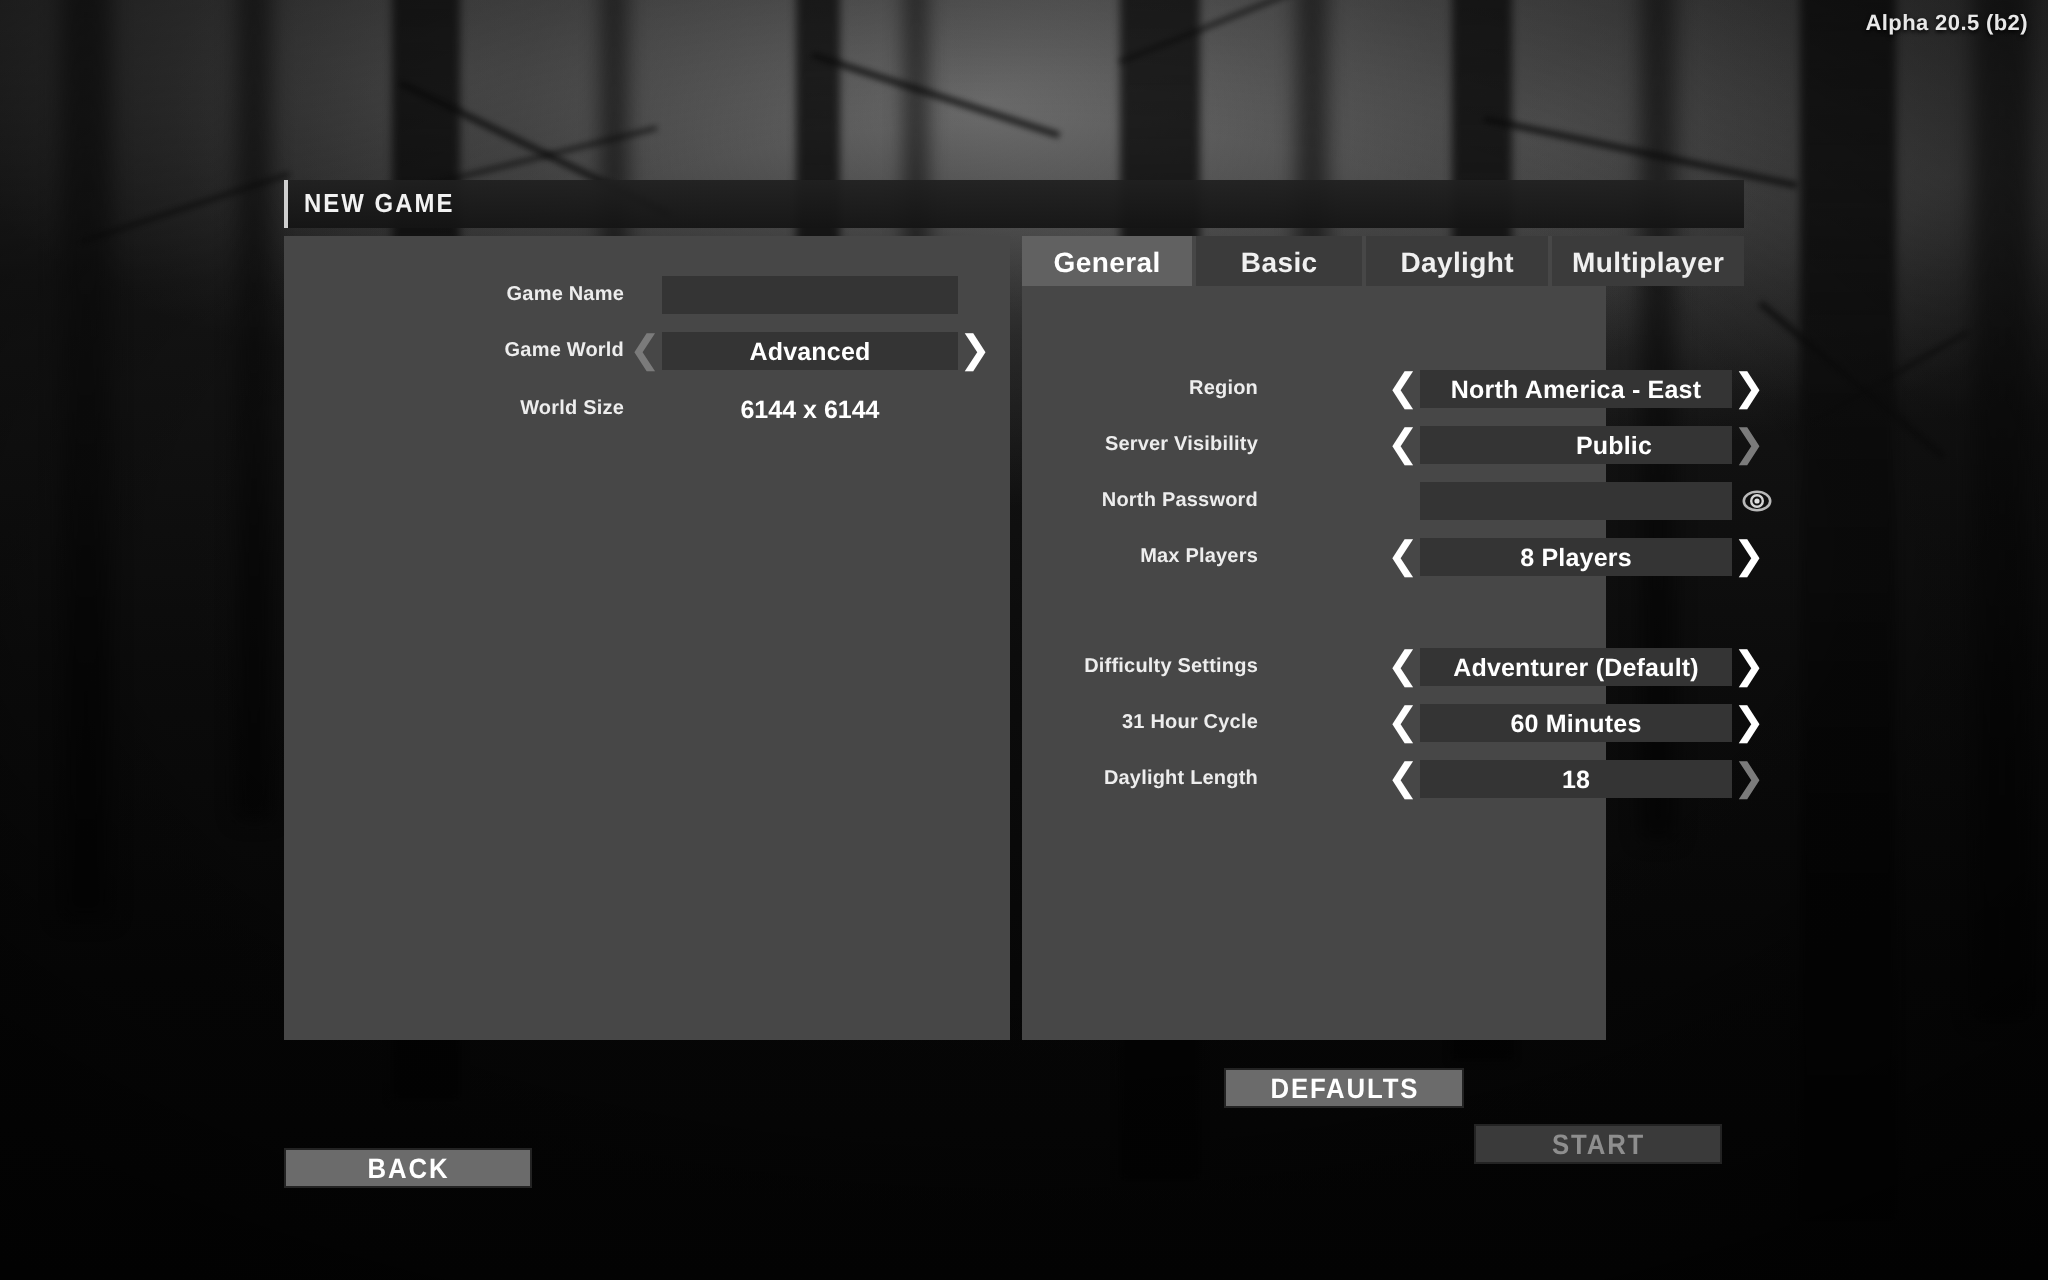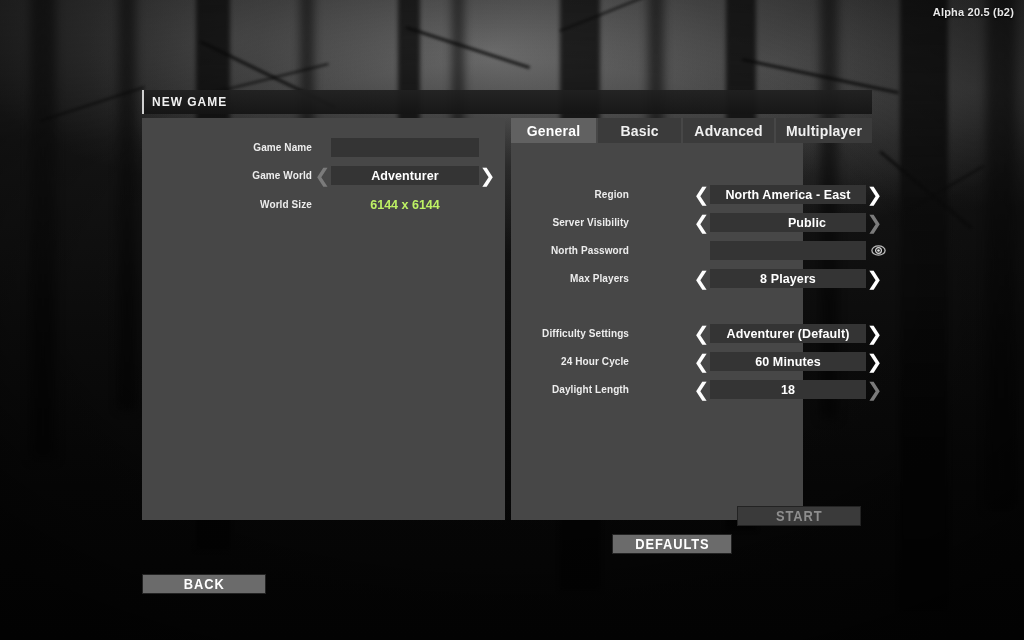--- a/index.html
+++ b/index.html
@@ -154,21 +154,21 @@
     font-size: 12.5px;
     font-weight: bold;
     box-sizing: border-box;
     font-family: "Liberation Sans", sans-serif;
     letter-spacing: .1px;
   }
   .field.empty { color: transparent; }
   .plain {
     height: 19px;
     display: flex; align-items: center; justify-content: center;
-    color: #bef264; font-size: 12.5px; font-weight: bold;
+    color: #ffffff; font-size: 12.5px; font-weight: bold;
     font-family: "Liberation Sans", sans-serif;
   }
   .eye {
     width: 18px; height: 19px;
     display: flex; align-items: center; justify-content: center;
     margin-left: 3px;
   }
 
   
   .btn {
@@ -183,21 +183,21 @@
     border: 1px solid #232323;
     box-sizing: border-box;
     font-family: "Liberation Sans", sans-serif;
     transform-origin: center;
   }
   .btn .t { transform: scaleX(0.92); }
   .btn.disabled { background: #3a3a3a; color: #8e8e8e; }
 
   #btn-back     { left: 142px; top: 534px; width: 124px; margin-top: 40px; }
   #btn-defaults { left: 612px; top: 534px; width: 120px; text-align: center; }
-  #btn-start    { left: 737px; top: 506px; width: 124px; }
+  #btn-start    { left: 737px; top: 562px; width: 124px; }
 </style>
 </head>
 <body>
 
 <div id="scene">
   <div class="fog"></div>
 
   <div class="trunk soft" style="left:30px;  width:26px;  height:470px;"></div>
   <div class="trunk soft" style="left:118px; width:18px;  height:420px;"></div>
   <div class="trunk" style="left:196px; width:34px;  height:560px;"></div>
@@ -238,21 +238,21 @@
           <div style="position: absolute; left: 172px; display: flex; align-items: center;">
             <div class="arrow" style="visibility: hidden;">❮</div>
             <div class="field empty" style="width: 148px;">&nbsp;</div>
             <div class="arrow" style="visibility: hidden;">❯</div>
           </div>
         </div>
         <div class="row" style="top: 47px; left: 0px; width: 100%;">
           <div class="lbl" style="position: absolute; right: 193px;">Game World</div>
           <div style="position: absolute; left: 172px; display: flex; align-items: center;">
             <div class="arrow dim">❮</div>
-            <div class="field" style="width: 148px;">Adventurer</div>
+            <div class="field" style="width: 148px;">Advanced</div>
             <div class="arrow">❯</div>
           </div>
         </div>
         <div class="row" style="top: 76px; left: 0px; width: 100%;">
           <div class="lbl" style="position: absolute; right: 193px;">World Size</div>
           <div style="position: absolute; left: 172px; display: flex; align-items: center;">
             <div class="arrow" style="visibility: hidden;">❮</div>
             <div class="plain" style="width: 148px;">6144 x 6144</div>
             <div class="arrow" style="visibility: hidden;">❯</div>
           </div>
@@ -302,21 +302,21 @@
         </div>
         <div class="row" style="top: 205px; left: 0px; width: 100%;">
           <div class="lbl" style="position: absolute; right: 174px;">Difficulty Settings</div>
           <div style="position: absolute; left: 182px; display: flex; align-items: center;">
             <div class="arrow">❮</div>
             <div class="field" style="width: 156px;">Adventurer (Default)</div>
             <div class="arrow">❯</div>
           </div>
         </div>
         <div class="row" style="top: 233px; left: 0px; width: 100%;">
-          <div class="lbl" style="position: absolute; right: 174px;">24 Hour Cycle</div>
+          <div class="lbl" style="position: absolute; right: 174px;">31 Hour Cycle</div>
           <div style="position: absolute; left: 182px; display: flex; align-items: center;">
             <div class="arrow">❮</div>
             <div class="field" style="width: 156px;">60 Minutes</div>
             <div class="arrow">❯</div>
           </div>
         </div>
         <div class="row" style="top: 261px; left: 0px; width: 100%;">
           <div class="lbl" style="position: absolute; right: 174px;">Daylight Length</div>
           <div style="position: absolute; left: 182px; display: flex; align-items: center;">
             <div class="arrow">❮</div>
@@ -328,21 +328,21 @@
   </div>
 
   <div id="tabbar">
       <div class="tab active" style="width: 86px;">
         <span>General</span>
       </div>
       <div class="tab" style="width: 84px;">
         <span>Basic</span>
       </div>
       <div class="tab" style="width: 92px;">
-        <span>Advanced</span>
+        <span>Daylight</span>
       </div>
       <div class="tab" style="width: 97px;">
         <span>Multiplayer</span>
       </div>
     </div>
 
 </div>
 
 <div class="btn" id="btn-back">
   <span class="t">BACK</span>

